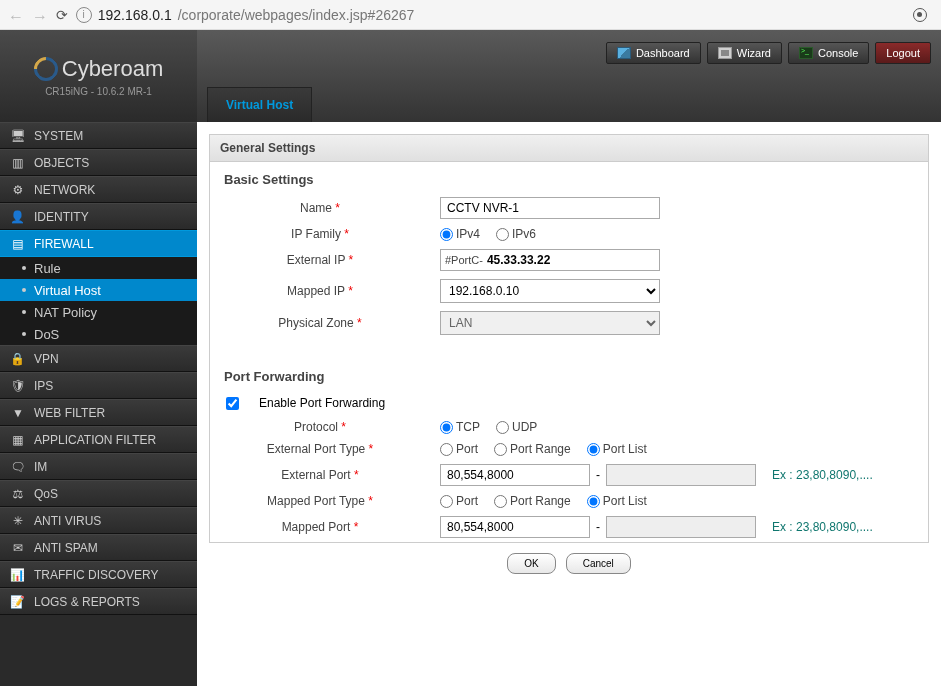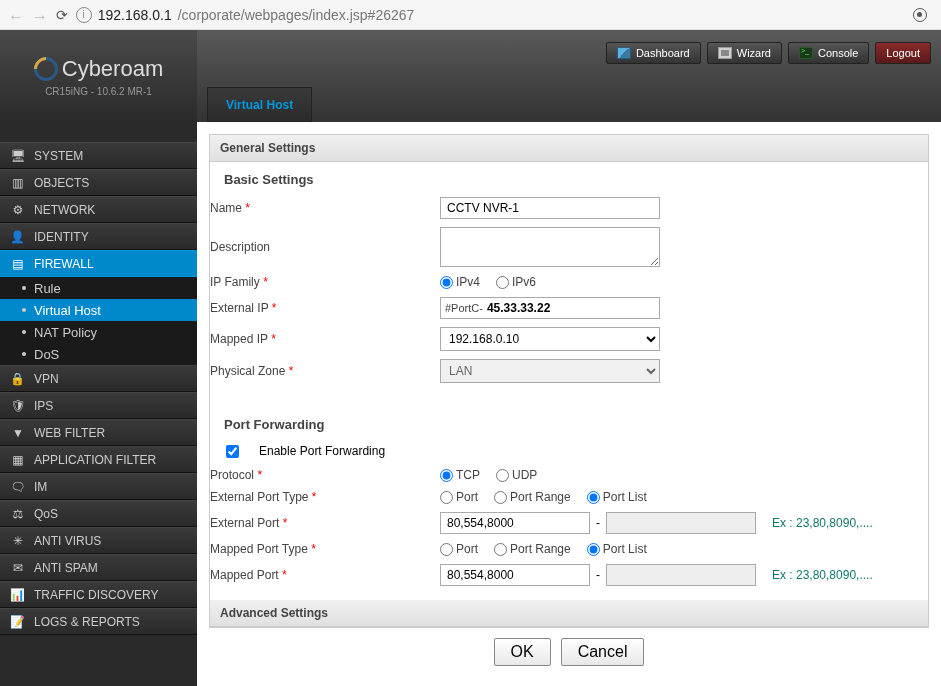--- a/index.html
+++ b/index.html
@@ -10,21 +10,21 @@
 .reload-icon { color: #555; font-size: 14px; cursor: pointer; }
 .url-bar { flex: 1; display: flex; align-items: center; gap: 6px; }
 .info-icon { width: 16px; height: 16px; border: 1px solid #888; border-radius: 50%; display: flex; align-items: center; justify-content: center; font-size: 10px; color: #888; }
 .url-text { color: #222; font-size: 14px; }
 .url-path { color: #777; }
 .bullseye { width: 14px; height: 14px; border: 1px solid #555; border-radius: 50%; position: relative; margin-right: 6px; }
 .bullseye::after { content: ''; position: absolute; top: 3px; left: 3px; width: 5px; height: 5px; background: #555; border-radius: 50%; }
 
 .main-container { display: flex; height: calc(686px - 30px); }
 
-.sidebar { width: 197px; background: #2a2a2a; display: flex; flex-direction: column; gap: 20px; }
+.sidebar { width: 197px; background: #2a2a2a; display: flex; flex-direction: column; }
 .logo-area { height: 92px; background: linear-gradient(180deg, #4a4a4a 0%, #2a2a2a 100%); display: flex; flex-direction: column; align-items: center; justify-content: center; }
 .logo { display: flex; align-items: center; gap: 4px; }
 .logo-ring { width: 24px; height: 24px; border: 3px solid #2a5a8a; border-top-color: #d4a84a; border-radius: 50%; transform: rotate(-45deg); }
 .logo-text { font-size: 22px; color: #ddd; font-weight: 300; }
 .version { font-size: 10px; color: #999; margin-top: 4px; }
 
 .nav-item { display: flex; align-items: center; height: 27px; padding: 0 10px; color: #ccc; background: linear-gradient(180deg, #3a3a3a 0%, #2a2a2a 100%); border-top: 1px solid #444; border-bottom: 1px solid #111; cursor: pointer; gap: 8px; font-size: 12px; }
 .nav-item.active { background: #0088cc; color: #fff; border-color: #0099dd; }
 .nav-icon { width: 16px; height: 14px; display: inline-flex; align-items: center; justify-content: center; font-size: 12px; }
 .sub-item { display: flex; align-items: center; height: 22px; padding: 0 10px 0 22px; color: #ccc; background: #1a1a1a; cursor: pointer; gap: 8px; font-size: 13px; }
@@ -45,38 +45,38 @@
 .con-icon::after { content: '>_'; color: #5aff5a; font-size: 7px; position: absolute; top: -1px; left: 1px; }
 
 .tab-bar { display: flex; margin-top: auto; padding-left: 10px; }
 .tab { padding: 10px 18px; background: linear-gradient(180deg, #3a3a3a 0%, #2a2a2a 100%); color: #0099dd; font-weight: bold; font-size: 12px; border: 1px solid #222; border-bottom: none; }
 
 .page { flex: 1; background: #fff; padding: 12px; overflow-y: auto; }
 .panel { border: 1px solid #ccc; }
 .panel-header { background: linear-gradient(180deg, #f0f0f0 0%, #e0e0e0 100%); padding: 6px 10px; font-weight: bold; color: #444; border-bottom: 1px solid #ccc; }
 .section-header { padding: 10px 14px 6px; font-weight: bold; color: #444; font-size: 13px; }
 .form-row { display: flex; align-items: center; padding: 4px 0; }
-.form-label { width: 230px; text-align: left; padding-right: 10px; color: #444; }
+.form-label { width: 230px; text-align: center; padding-right: 10px; color: #444; }
 .req { color: #e00; }
 .form-field { flex: 1; display: flex; align-items: center; gap: 6px; }
 .text-input { border: 1px solid #aaa; padding: 3px 6px; font-size: 12px; width: 220px; height: 22px; }
 .text-input.sm { width: 150px; }
 .text-input.disabled { background: #eee; }
 .textarea { width: 220px; height: 40px; border: 1px solid #aaa; resize: both; }
 .select { border: 1px solid #aaa; padding: 2px 4px; width: 220px; height: 24px; font-size: 12px; background: #fff; }
 .select.gray { background: #f0f0f0; color: #666; }
 .radio-label { display: flex; align-items: center; gap: 3px; margin-right: 10px; color: #444; }
 .checkbox-row { padding: 6px 16px; display: flex; align-items: center; gap: 20px; }
 .hint { color: #0f766e; margin-left: 10px; }
 .ext-ip { display: flex; align-items: center; border: 1px solid #aaa; width: 220px; height: 22px; }
 .ext-ip-prefix { padding: 0 4px; color: #444; font-size: 11px; }
 .ext-ip-val { font-weight: bold; font-size: 12px; }
 
 .footer-btns { display: flex; justify-content: center; gap: 10px; padding: 10px 0 0; }
-.btn { border: 1px solid #888; background: linear-gradient(180deg, #fff 0%, #e8e8e8 100%); padding: 4px 16px; font-size: 16px; cursor: pointer; border-radius: 2px; }
+.btn { border: 1px solid #888; background: linear-gradient(180deg, #fff 0%, #e8e8e8 100%); padding: 4px 16px; font-size: 10px; cursor: pointer; border-radius: 8px; }
 </style>
 </head>
 <body>
 
 <div class="browser-bar">
   <span class="nav-arrow">←</span>
   <span class="nav-arrow">→</span>
   <span class="reload-icon">⟳</span>
   <div class="url-bar">
     <span class="info-icon">i</span>
@@ -204,26 +204,20 @@
         <div class="panel-header">General Settings</div>
         <div class="section-header">Basic Settings</div>
 
         <div class="form-row">
           <div class="form-label"><span>Name</span> <span class="req">*</span></div>
           <div class="form-field">
               <input class="text-input" value="CCTV NVR-1" style="">
             </div>
         </div>
         <div class="form-row">
-          <div class="form-label"><span>Description</span></div>
-          <div class="form-field">
-              <textarea class="textarea" style=""></textarea>
-            </div>
-        </div>
-        <div class="form-row">
           <div class="form-label"><span>IP Family</span> <span class="req">*</span></div>
           <div class="form-field">
             <label class="radio-label">
                 <input type="radio" checked="" style="">
                 <span>IPv4</span>
               </label>
             <label class="radio-label">
                 <input type="radio" style="">
                 <span>IPv6</span>
               </label>
@@ -316,21 +310,20 @@
         <div class="form-row">
           <div class="form-label"><span>Mapped Port</span> <span class="req">*</span></div>
           <div class="form-field">
             <input class="text-input sm" value="80,554,8000" style="">
             <span>-</span>
             <input class="text-input sm disabled" disabled="" style="">
             <span class="hint">Ex : 23,80,8090,....</span>
           </div>
         </div>
 
-        <div class="panel-header" style="margin-top:10px">Advanced Settings</div>
       </div>
       <div class="footer-btns">
         <button class="btn">OK</button>
         <button class="btn">Cancel</button>
       </div>
     </div>
   </div>
 </div>
 
 </body></html>

